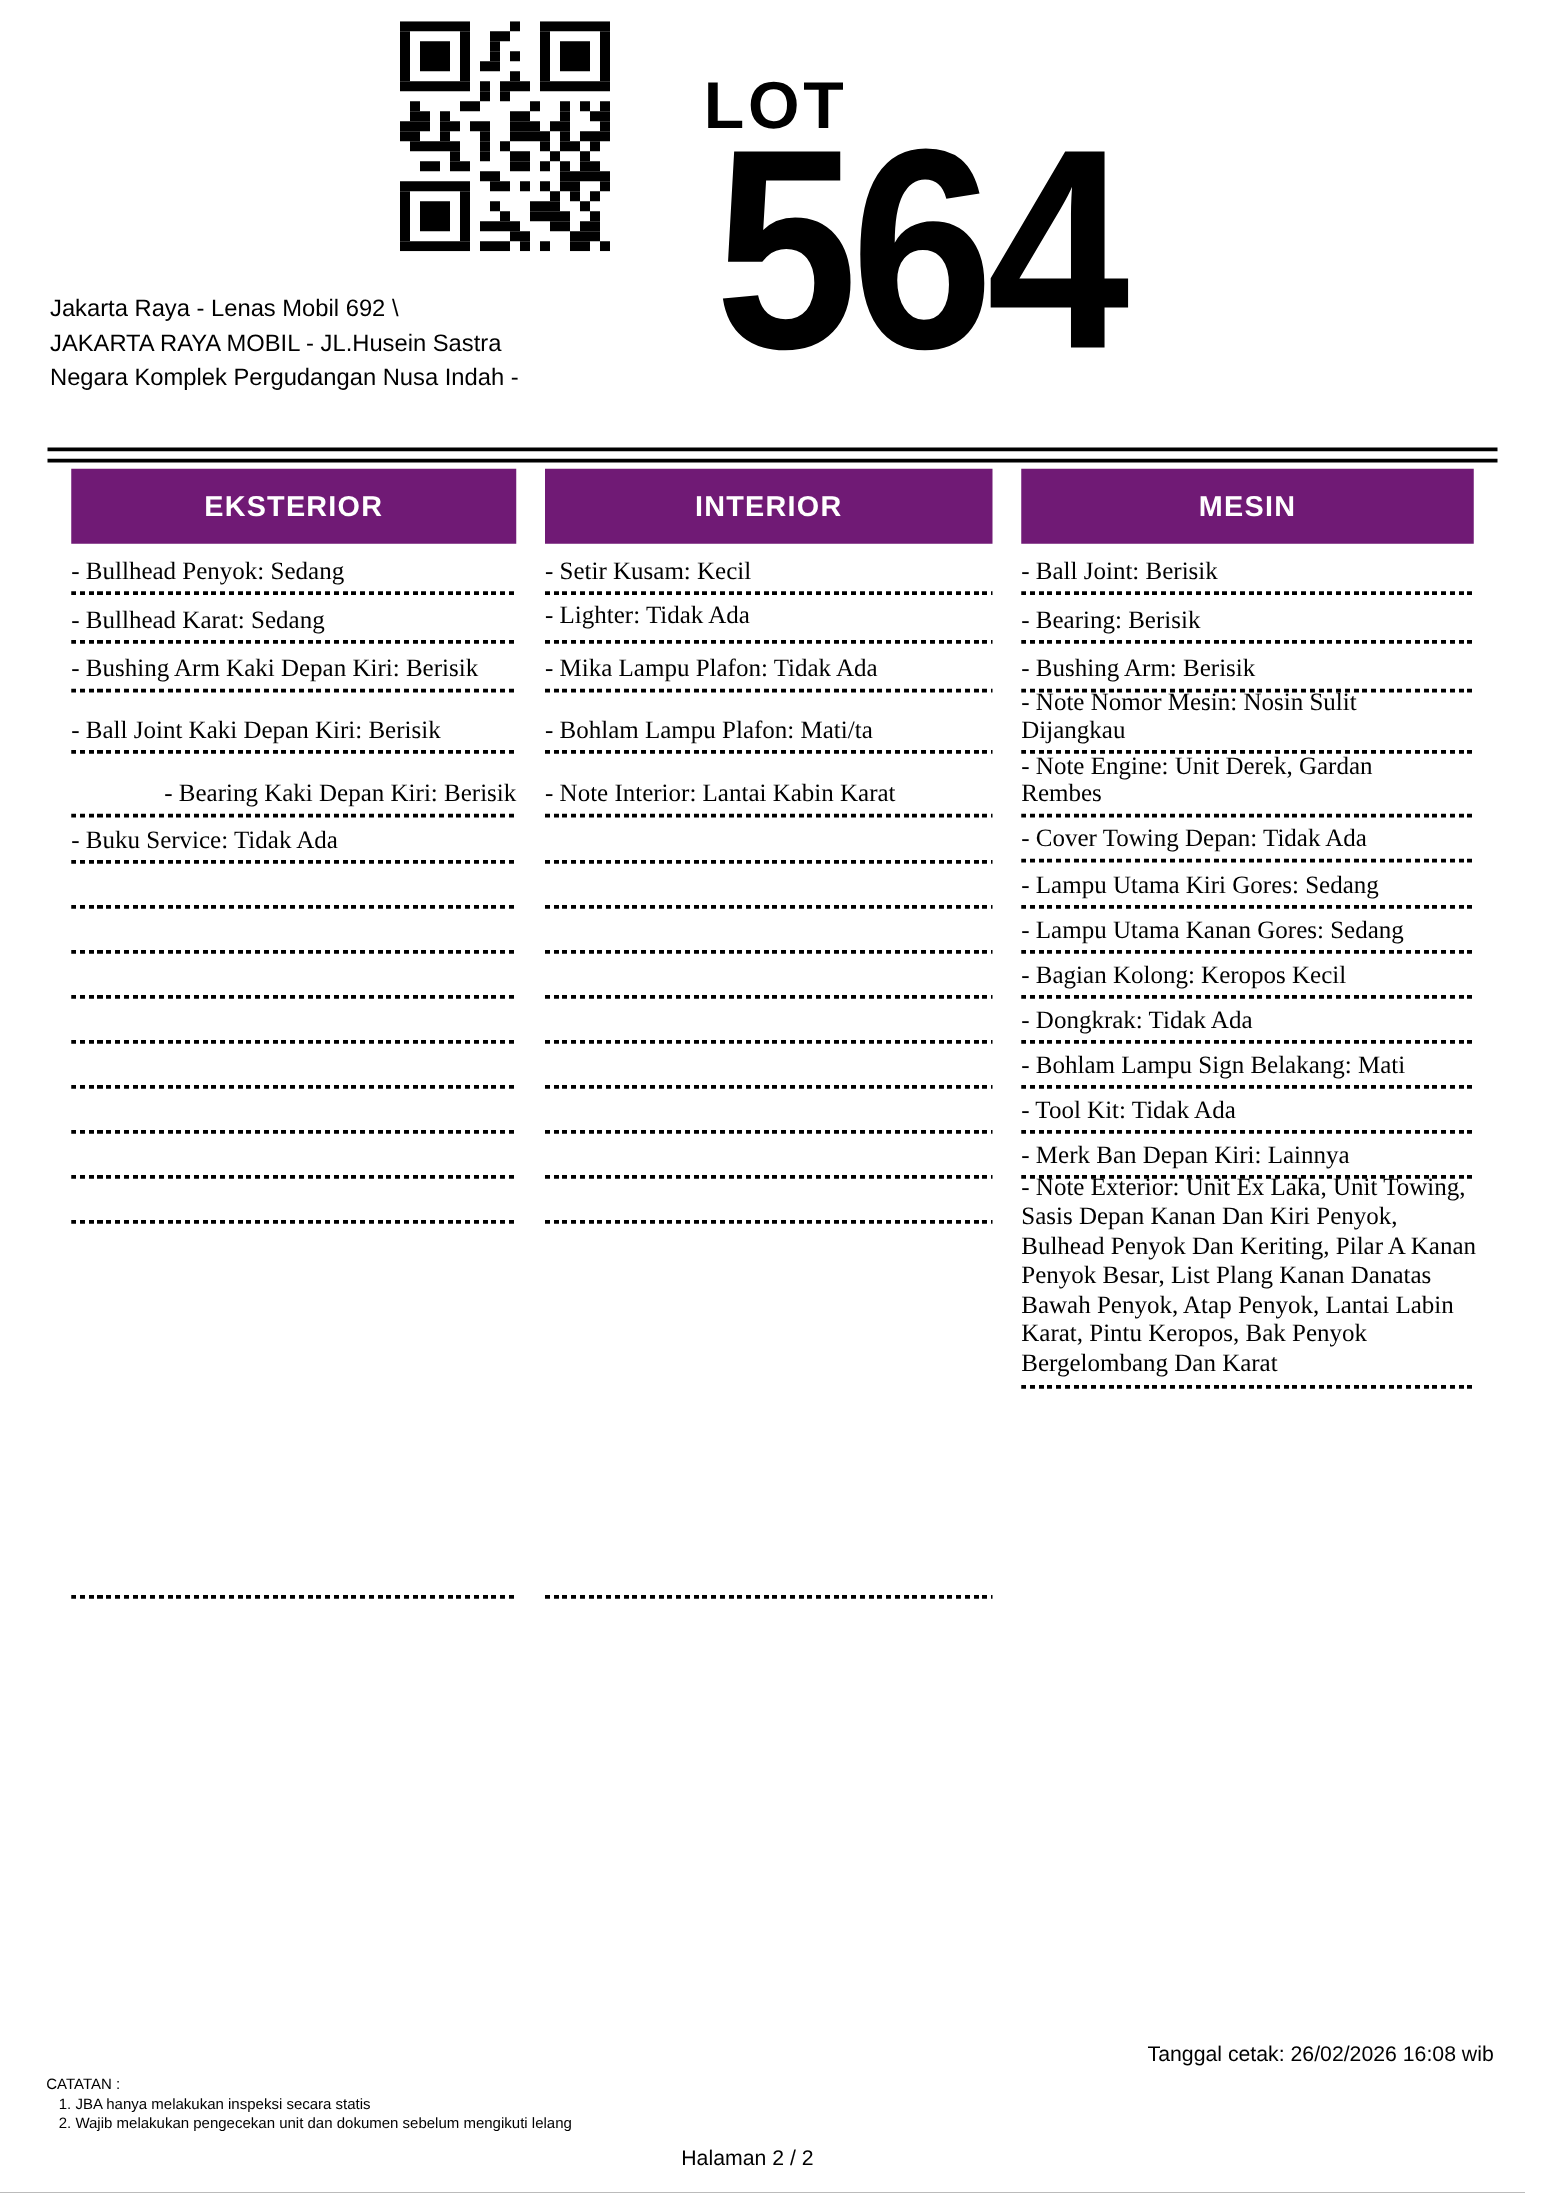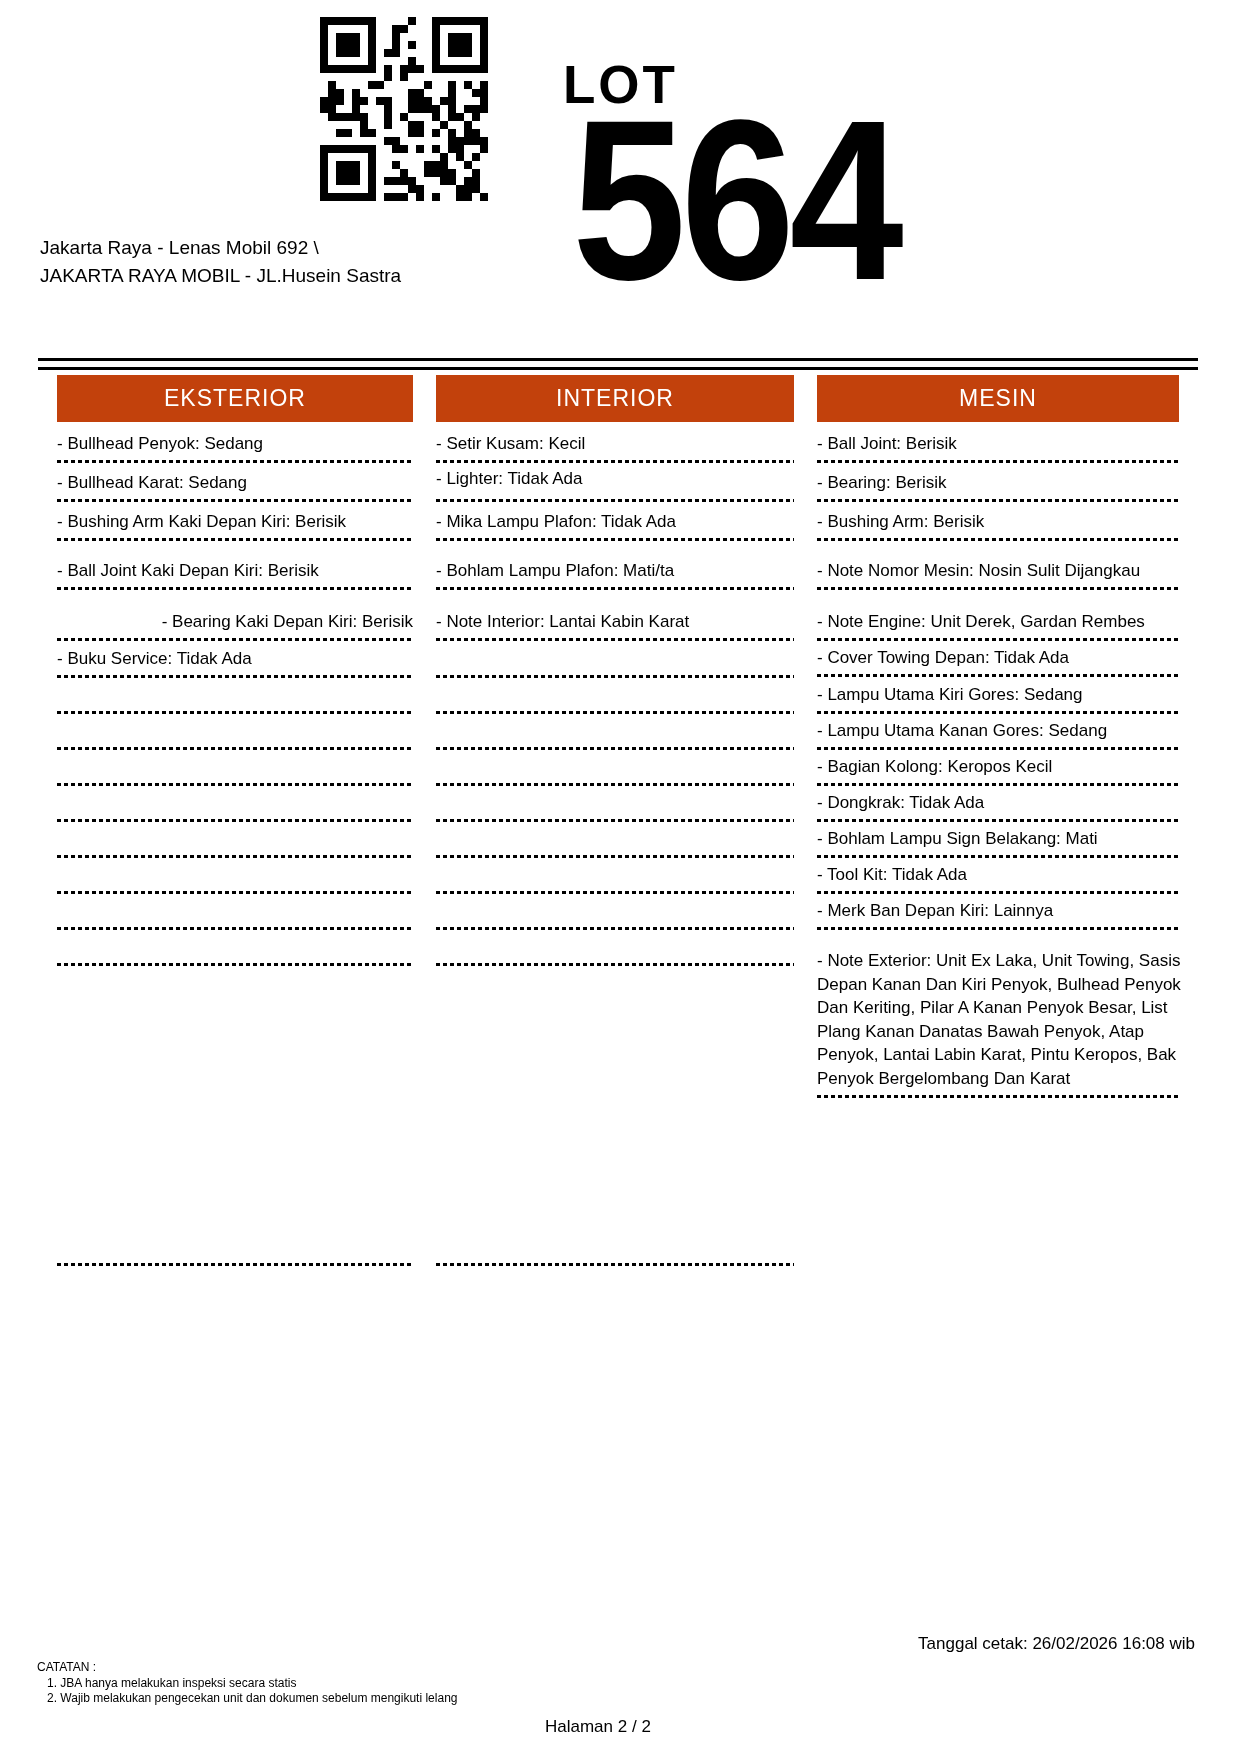--- a/index.html
+++ b/index.html
@@ -35,36 +35,36 @@
     border-top:3.5px solid #000;border-bottom:3.5px solid #000;
   }
   
   .grid{
     position:absolute;left:57px;top:375px;width:1122px;
     display:grid;
     grid-template-columns:356px 358px 362px;
     column-gap:23px;
   }
   .col-header{
-    height:47px;background:#c2410c;color:#fff;
+    height:60px;background:#701a75;color:#fff;
     display:flex;align-items:center;justify-content:center;
-    font-size:23px;font-weight:normal;letter-spacing:1px;
+    font-size:23px;font-weight:bold;letter-spacing:1px;
   }
   .cell{
     position:relative;
     display:flex;flex-direction:column;justify-content:flex-end;
     padding-bottom:8px;
     box-sizing:border-box;
   }
   .cell::after{
     content:"";position:absolute;left:0;right:0;bottom:0;height:3px;
     background:repeating-linear-gradient(90deg,#000 0 4px,transparent 4px 7px);
   }
   .cell-text{
-    font-size:17px;line-height:22px;
+    font-size:20px;line-height:22px;font-family:Liberation Serif, serif;
   }
   .narrow-cell .cell-text{max-width:332px;}
   .note-cell{overflow:visible;}
   .note-cell .cell-text{width:368px;line-height:23.5px;}
   
   .catatan{position:absolute;left:37px;top:1660px;font-size:12px;line-height:15px;}
   .catatan-title{margin-bottom:1px;}
   .catatan-item{margin-left:10px;}
   .page-number{position:absolute;left:545px;top:1717px;font-size:17px;}
   .print-date{position:absolute;right:45px;top:1634px;font-size:17px;}
@@ -222,20 +222,21 @@
       <rect x="144" y="176" width="8" height="8" fill="#000"></rect>
       <rect x="160" y="176" width="8" height="8" fill="#000"></rect>
     </svg>
 
   <div class="lot-label">LOT</div>
   <div class="lot-number">564</div>
 
   <div class="address">
     <div>Jakarta Raya - Lenas Mobil 692 \</div>
     <div>JAKARTA RAYA MOBIL - JL.Husein Sastra</div>
+    <div>Negara Komplek Pergudangan Nusa Indah -</div>
   </div>
 
   <div class="rule"></div>
 
   <div class="grid" id="inspection-grid">
     <div class="col-header">EKSTERIOR</div>
     <div class="col-header">INTERIOR</div>
     <div class="col-header">MESIN</div>
   <div class="cell" style="height: 41px;">
         <span class="cell-text">- Bullhead Penyok: Sedang</span>

